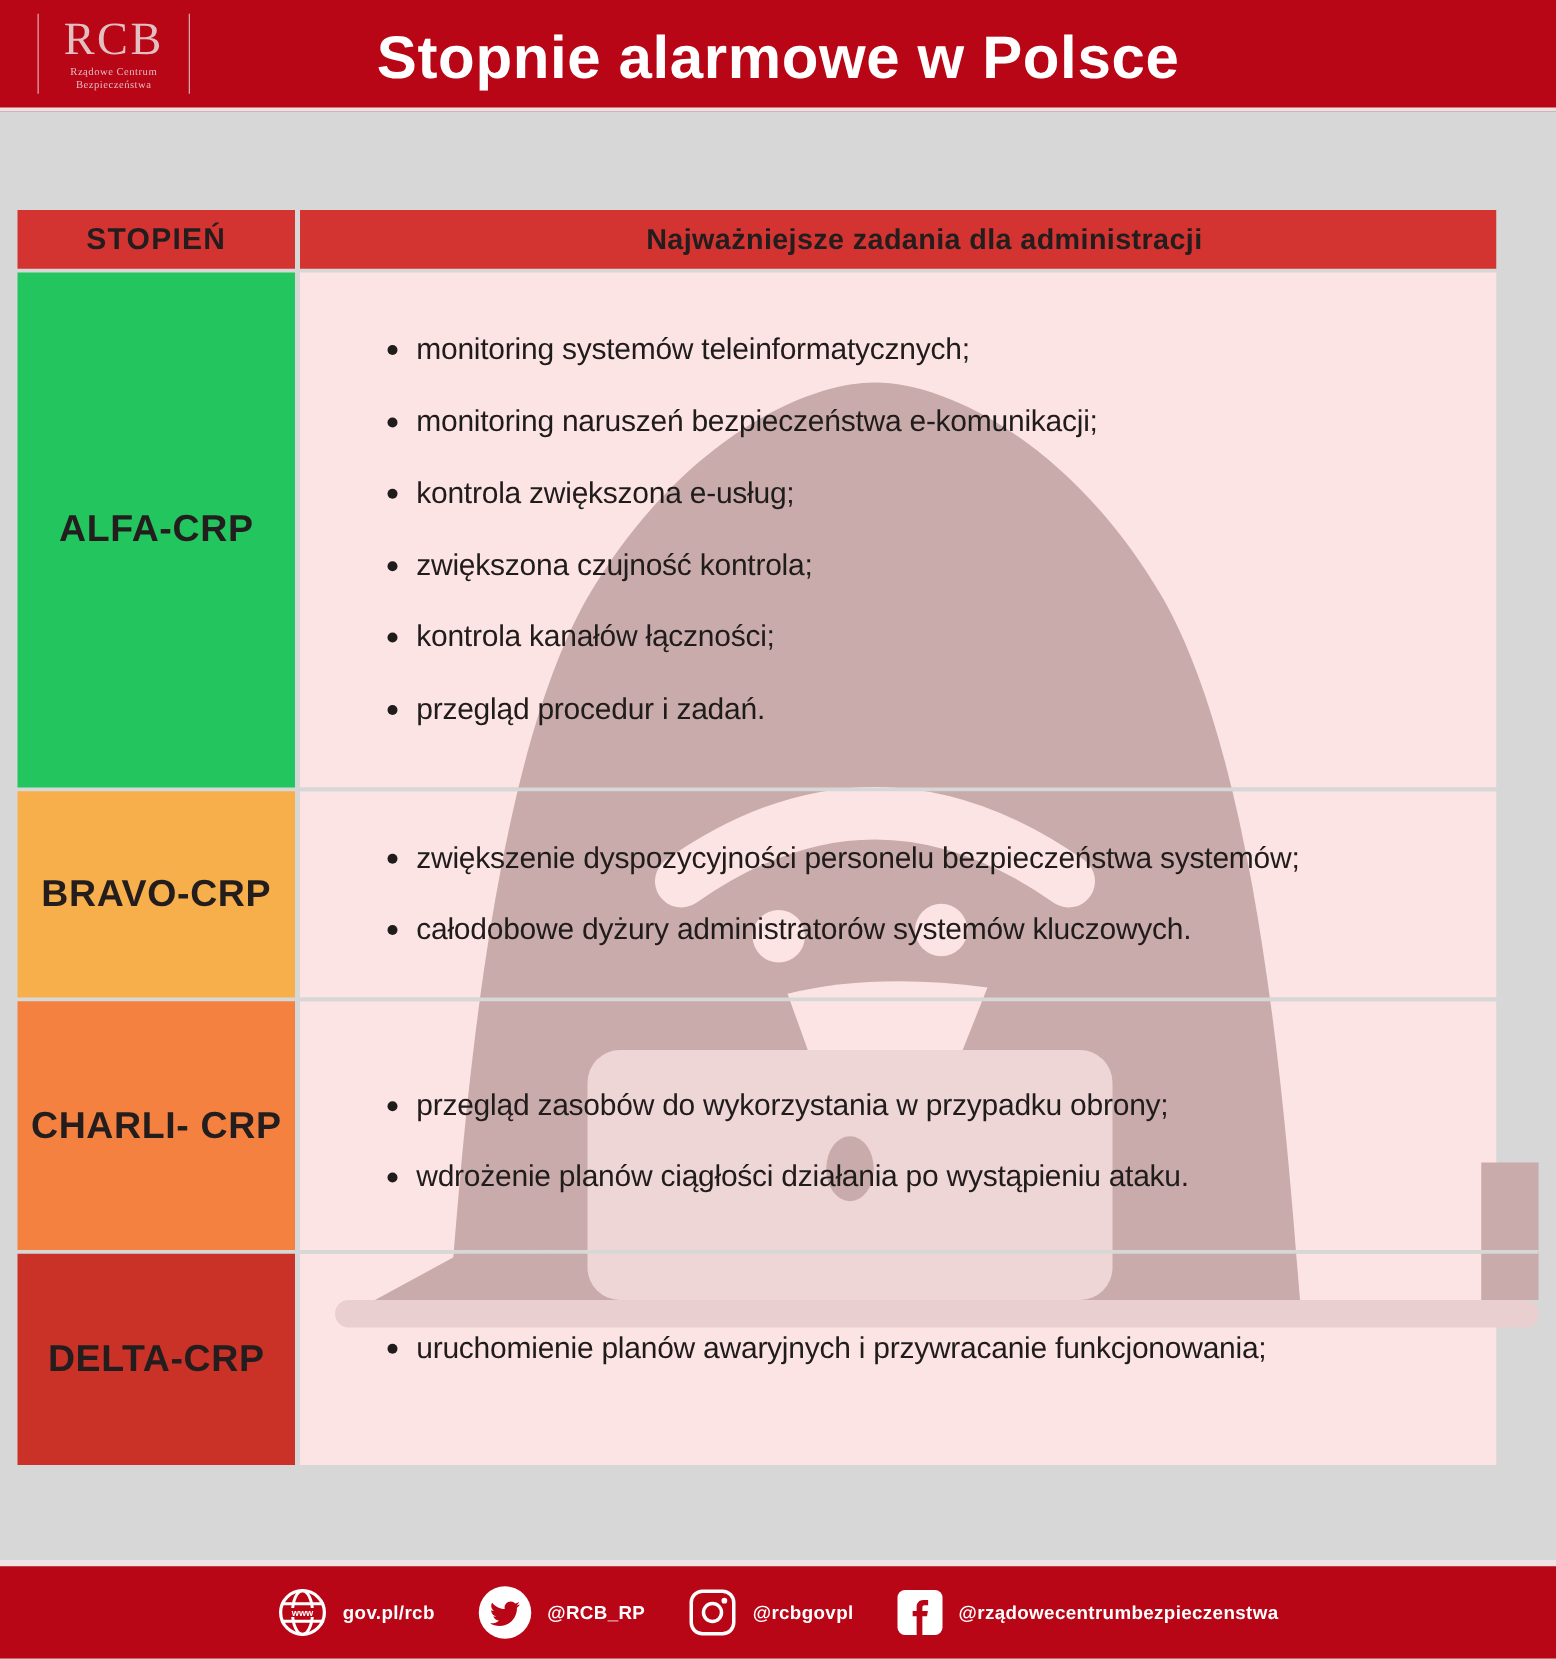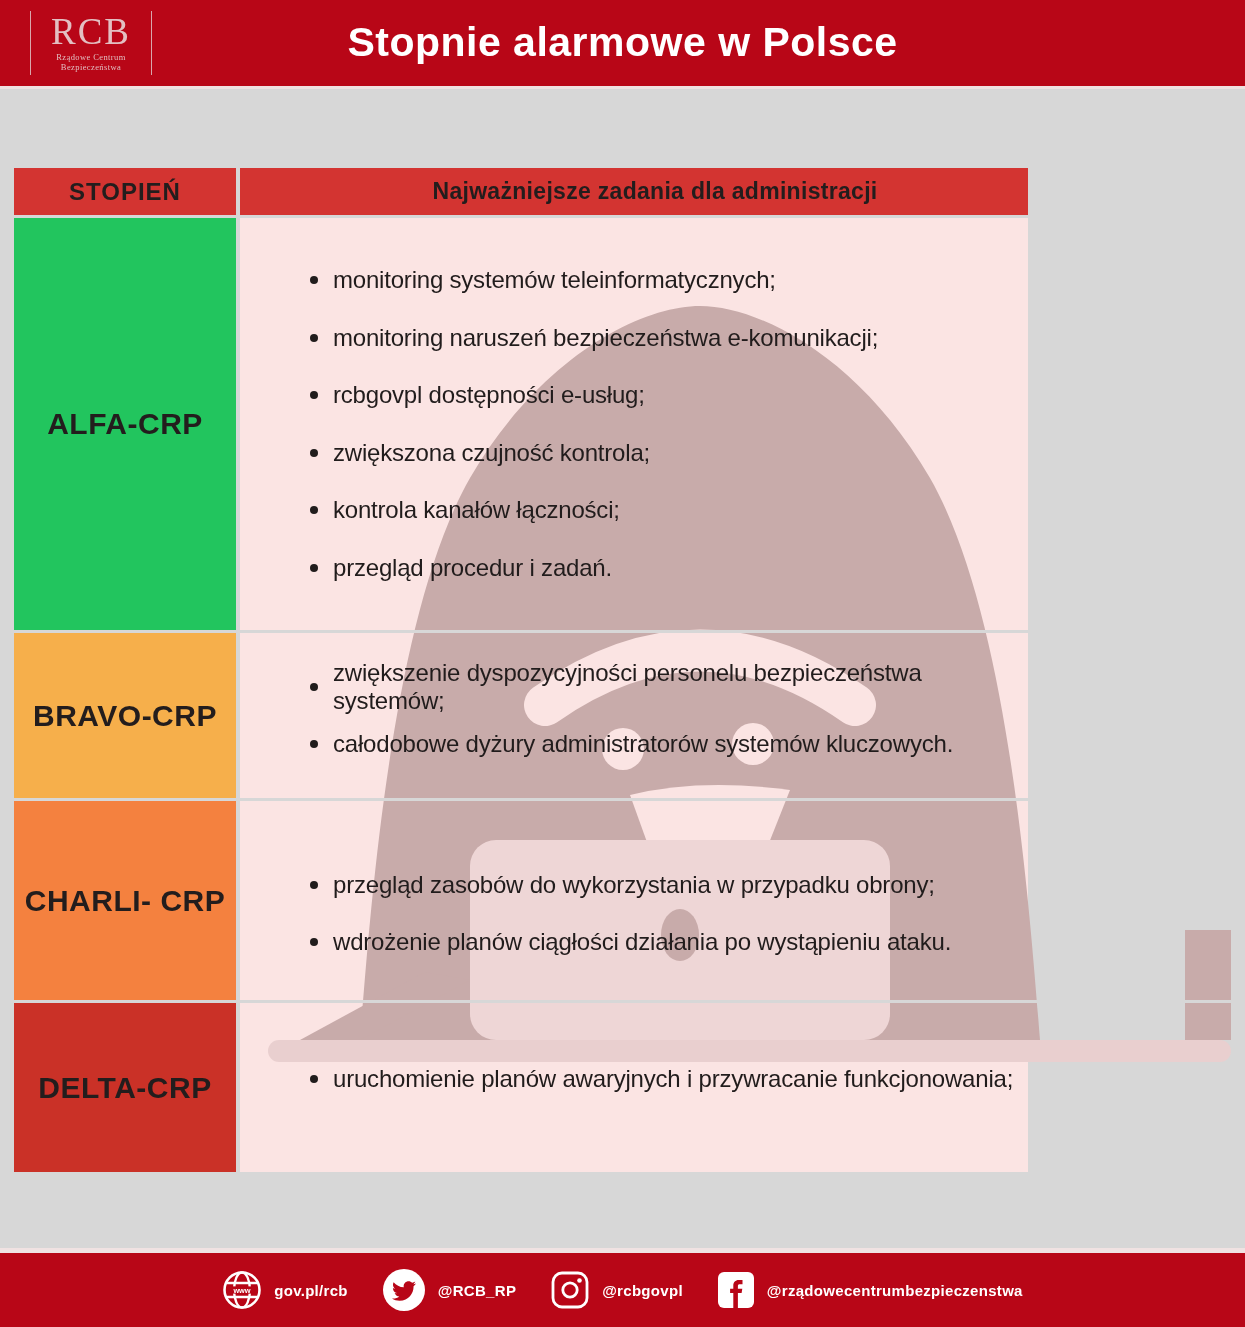--- a/index.html
+++ b/index.html
@@ -30,25 +30,25 @@
     font-size: 37px; letter-spacing: 2px; line-height: 1.05;
   }
   .logo-sub {
     font-family: "Liberation Serif", serif;
     font-size: 8.5px; line-height: 1.25; letter-spacing: 0.4px;
     width: 96px; white-space: pre-line;
   }
   .main-title {
     position: absolute; left: 0; right: 0; top: 19px;
     text-align: center;
-    color: #ffffff; font-size: 41px; font-weight: bold; letter-spacing: 0.5px;
-  }
-
-  
-  .alarm-table { position: absolute; left: 14px; top: 168px; width: 1014px; }
+    color: #ffffff; font-size: 48px; font-weight: bold; letter-spacing: 0.5px;
+  }
+
+  
+  .alarm-table { position: absolute; left: 14px; top: 168px; width: 1183px; }
   .t-row { display: flex; margin-bottom: 3px; }
   .t-label {
     width: 222px; margin-right: 4px; flex: none;
     display: flex; align-items: center; justify-content: center;
     color: #231d1d; font-size: 30px; font-weight: 600; letter-spacing: 0.5px;
     position: relative; z-index: 3;
   }
   .t-content { flex: 1; background: #fbe4e3; position: relative; padding-left: 42px; }
   .t-head { height: 47px; margin-bottom: 3px; }
   .t-head .t-label { background: #d33431; font-size: 24px; font-weight: bold; letter-spacing: 1px; }
@@ -143,21 +143,21 @@
               <li>
                 <span class="dot"></span>
                 <span>monitoring systemów teleinformatycznych;</span>
               </li>
               <li>
                 <span class="dot"></span>
                 <span>monitoring naruszeń bezpieczeństwa e-komunikacji;</span>
               </li>
               <li>
                 <span class="dot"></span>
-                <span>rcbgovpl dostępności e-usług;</span>
+                <span>kontrola zwiększona e-usług;</span>
               </li>
               <li>
                 <span class="dot"></span>
                 <span>zwiększona czujność kontrola;</span>
               </li>
               <li>
                 <span class="dot"></span>
                 <span>kontrola kanałów łączności;</span>
               </li>
               <li>

